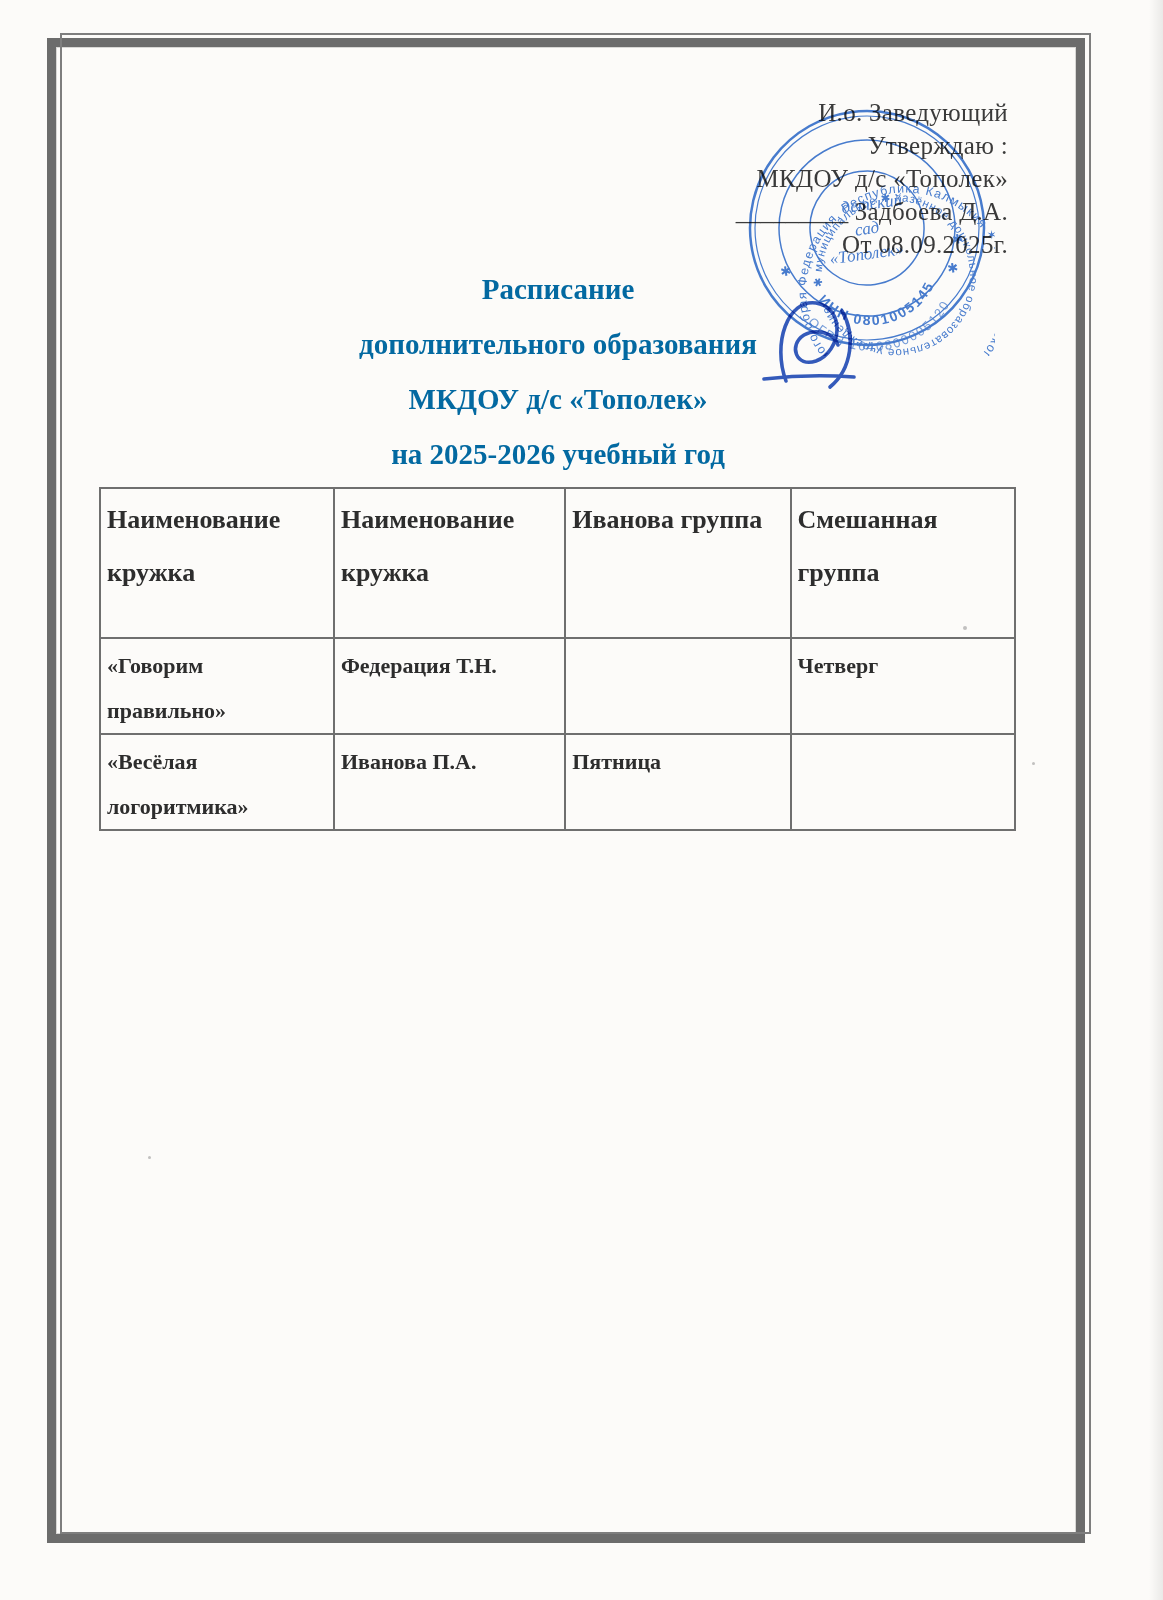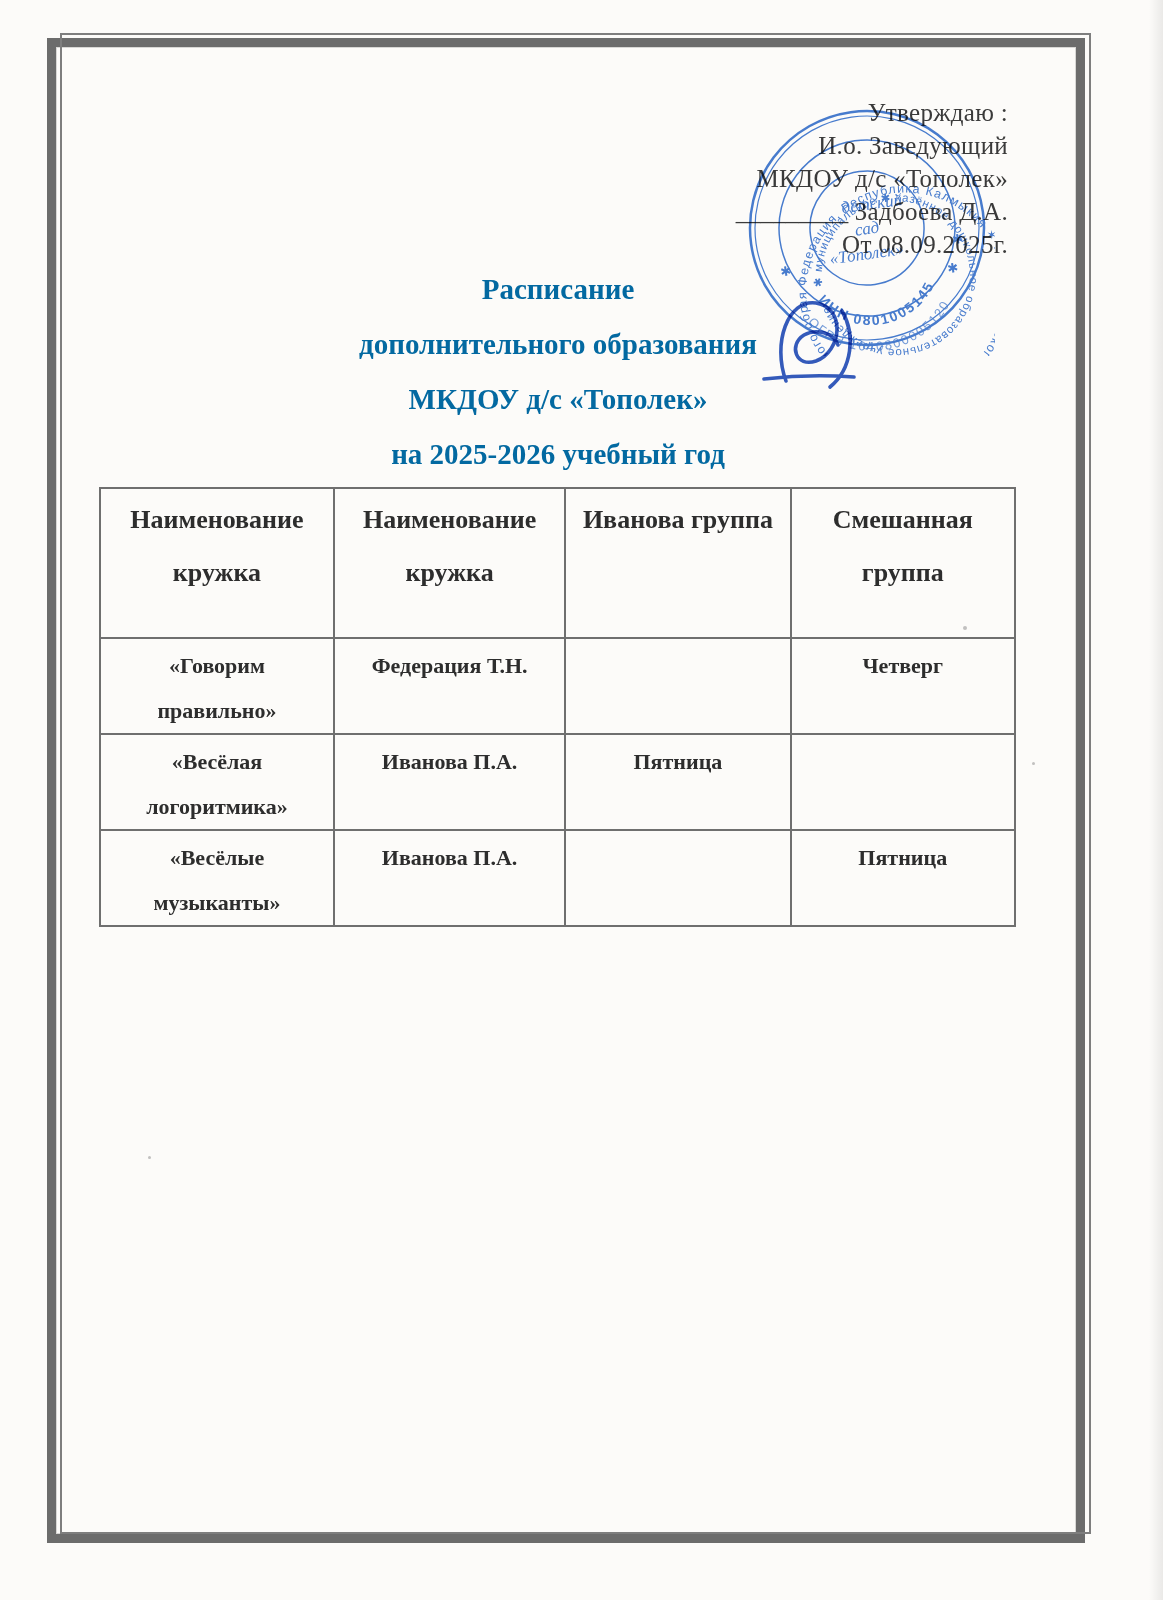--- a/index.html
+++ b/index.html
@@ -38,42 +38,42 @@
     position:absolute;left:100px;top:262px;width:916px;text-align:center;
     font-weight:bold;font-size:29px;color:#0369a1;
   }
   .doc-title div{height:55px;line-height:55px;}
 
   table.schedule{
     position:absolute;left:99px;top:487px;width:917px;
     border-collapse:collapse;table-layout:fixed;
   }
   table.schedule td{
-    border:2px solid #6f6f6f;text-align:center;vertical-align:top;
+    border:2px solid #6f6f6f;text-align:left;vertical-align:top;
     font-weight:bold;color:#2d2d2d;padding:4px 6px 0 6px;overflow:hidden;
   }
   table.schedule .hdr td{height:144px;font-size:26px;line-height:53px;}
   table.schedule .row td{height:84px;font-size:22px;line-height:45px;}
   .c1{width:25.6%}.c2{width:25.3%}.c3{width:24.6%}.c4{width:24.5%}
 </style>
 </head>
 <body>
 
 <div class="scan">
 
   <div class="edge-shade"></div>
   <div class="frame-thick"></div>
   <div class="frame-thin"></div>
   <div class="speck" style="left:963px;top:626px;"></div>
   <div class="speck" style="left:1032px;top:762px;width:3px;height:3px;"></div>
   <div class="speck" style="left:148px;top:1156px;width:3px;height:3px;"></div>
 
   <div class="approval">
+    <div>И.о. Заведующий</div>
     <div>Утверждаю :</div>
-    <div>И.о. Заведующий</div>
     <div>МКДОУ д/с «Тополек»</div>
     <div><span class="sig-line">_________</span> <span>Задбоева Д.А.</span></div>
     <div>От 08.09.2025г.</div>
   </div>
 
   <svg class="stamp" viewBox="0 0 250 250">
     <defs>
       <path id="outerArc" d="M 52,192 A 99,99 0 1 1 52.01,192.5"></path>
       <path id="innerArc" d="M 70,174 A 74,74 0 1 1 70.01,174.5"></path>
       <path id="innArc" d="M 54,166 A 70,70 0 0 0 190,166"></path>
@@ -129,22 +129,16 @@
         <td>Федерация Т.Н.</td>
         <td></td>
         <td>Четверг</td>
       </tr>
       <tr class="row">
         <td>«Весёлая логоритмика»</td>
         <td>Иванова П.А.</td>
         <td>Пятница</td>
         <td></td>
       </tr>
-      <tr class="row">
-        <td>«Весёлые музыканты»</td>
-        <td>Иванова П.А.</td>
-        <td></td>
-        <td>Пятница</td>
-      </tr>
     </tbody>
   </table>
 
 </div>
 
 </body></html>

